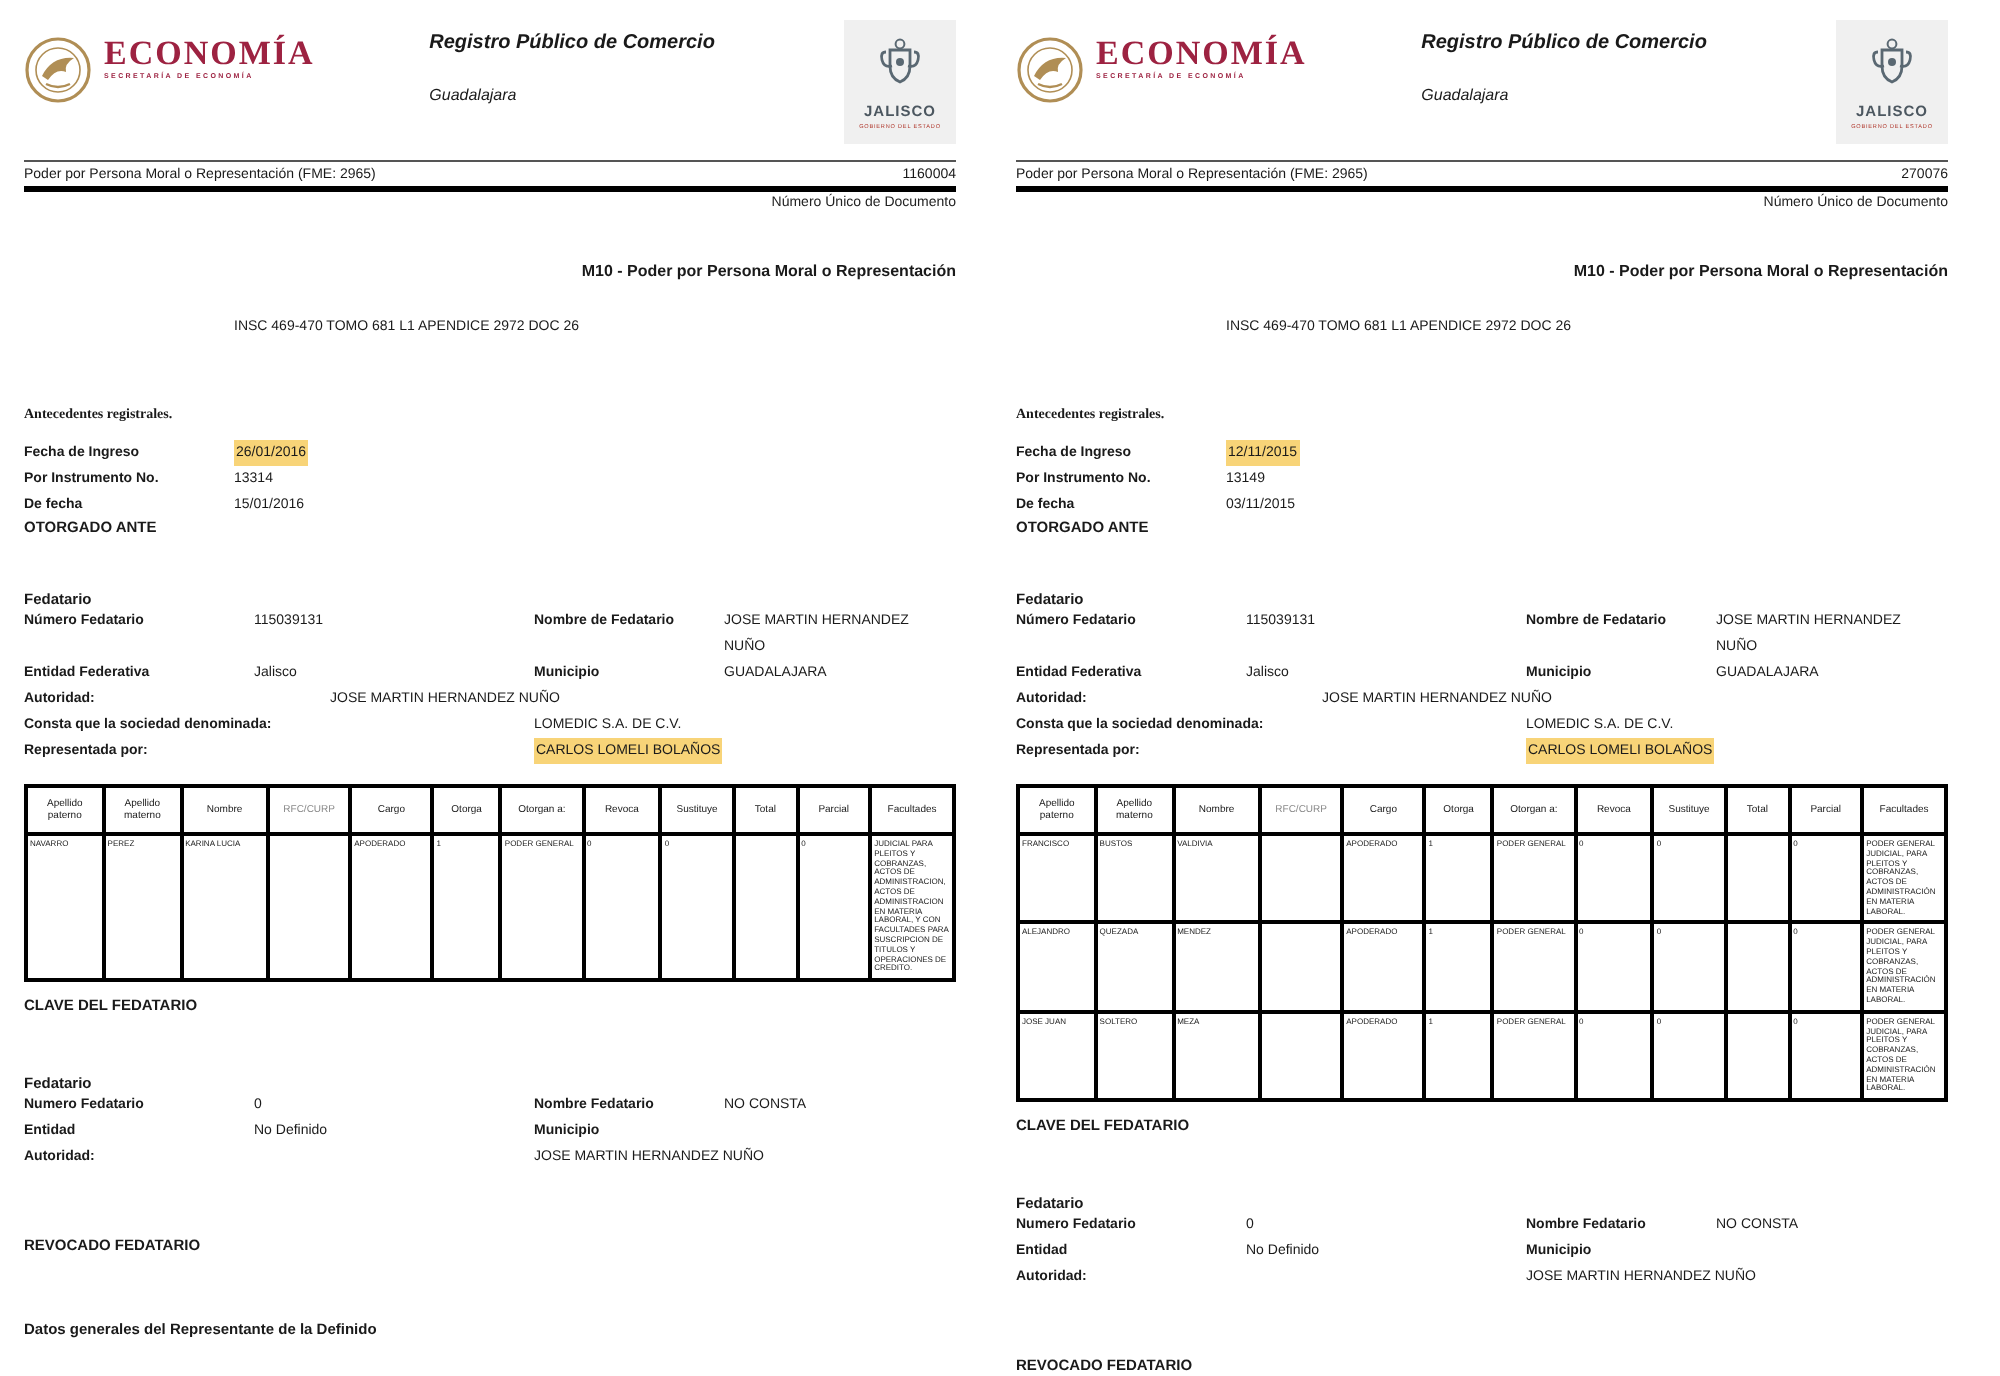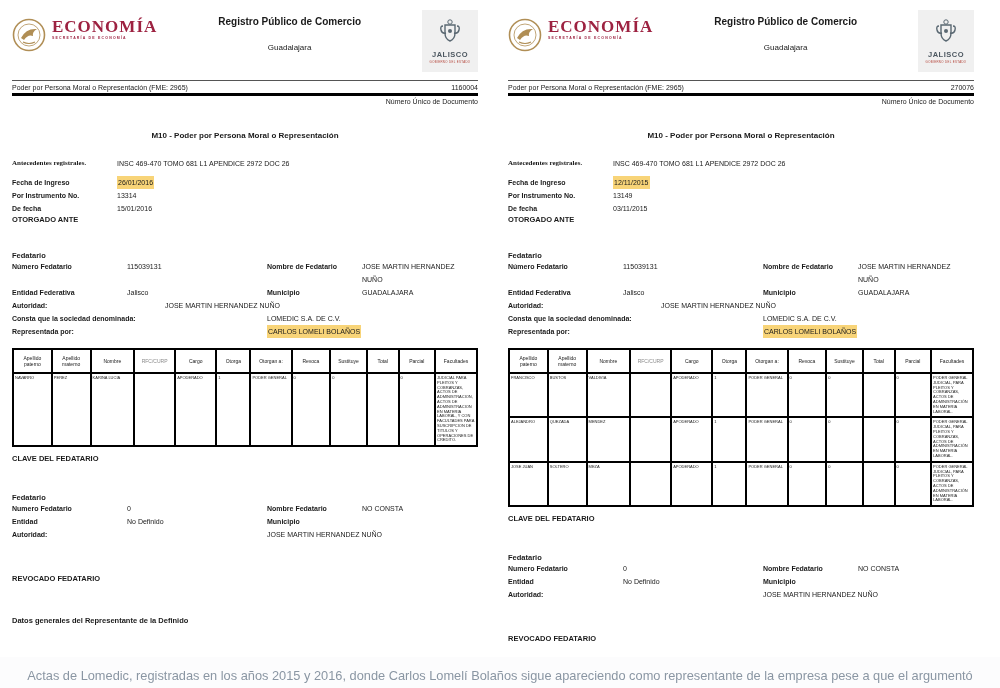--- a/index.html
+++ b/index.html
@@ -6,39 +6,39 @@
   body{width:1000px;height:688px;overflow:hidden;font-family:"Liberation Sans",sans-serif;color:#1a1a1a;}
   #docs-row{display:flex;gap:30px;padding:10px 12px 0 12px;}
   .doc{width:466px;flex:0 0 466px;background:#fff;}
 
   
   .doc-header{display:flex;align-items:flex-start;justify-content:space-between;height:66px;}
   .economia{display:flex;align-items:flex-start;gap:6px;margin-top:8px;}
   .economia .wordmark{line-height:1;}
   .economia .word{font-size:17px;font-weight:bold;letter-spacing:1px;color:#9d2241;font-family:"Liberation Serif",serif;}
   .economia .sub{font-size:3.5px;letter-spacing:1.2px;color:#9d2241;margin-top:2px;font-weight:bold;}
-  .title-block{text-align:center;margin-top:6px;width:150px;}
+  .title-block{margin-top:6px;width:150px;font-style:italic;}
   .title-block .t{font-size:10px;font-weight:bold;line-height:1.25;}
   .title-block .office{font-size:8px;margin-top:14px;}
   .jalisco-box{width:56px;height:62px;background:#f0f0f0;display:flex;flex-direction:column;align-items:center;justify-content:center;}
   .jalisco-box .jname{font-size:7.5px;font-weight:bold;color:#4c5760;letter-spacing:0.5px;margin-top:2px;}
   .jalisco-box .jsub{font-size:2.8px;color:#b0392e;letter-spacing:0.4px;margin-top:1px;}
 
   
   .band{border-top:1px solid #555;margin-top:4px;}
   .band-row{display:flex;justify-content:space-between;align-items:flex-end;font-size:7px;padding:3px 0 2px 0;border-bottom:3.5px solid #000;}
   .band-caption{text-align:right;font-size:7px;padding-top:2px;color:#222;}
 
-  .m10-title{text-align:center;font-weight:bold;font-size:8px;margin-top:26px;}
+  .m10-title{text-align:right;font-weight:bold;font-size:8px;margin-top:26px;}
 
   
   .fields{margin-top:17px;}
   .frow{display:grid;grid-template-columns:105px auto;font-size:7px;line-height:13px;}
   .frow .lbl{font-weight:bold;}
-  .frow.serif .lbl{font-family:"Liberation Serif",serif;}
+  .frow.serif .lbl{font-family:"Liberation Serif",serif;margin-top:44px;}
   .frow.ante{margin-bottom:6px;}
   .hl{background:#f8d478;display:inline-block;padding:0 1px;}
 
   .sect{font-weight:bold;font-size:7.5px;}
   .otorgado{}
 
   
   .fed{margin-top:27px;}
   .fedgrid{display:grid;grid-template-columns:115px 140px 95px auto;font-size:7px;line-height:13px;}
   .fedgrid .lbl{font-weight:bold;}

